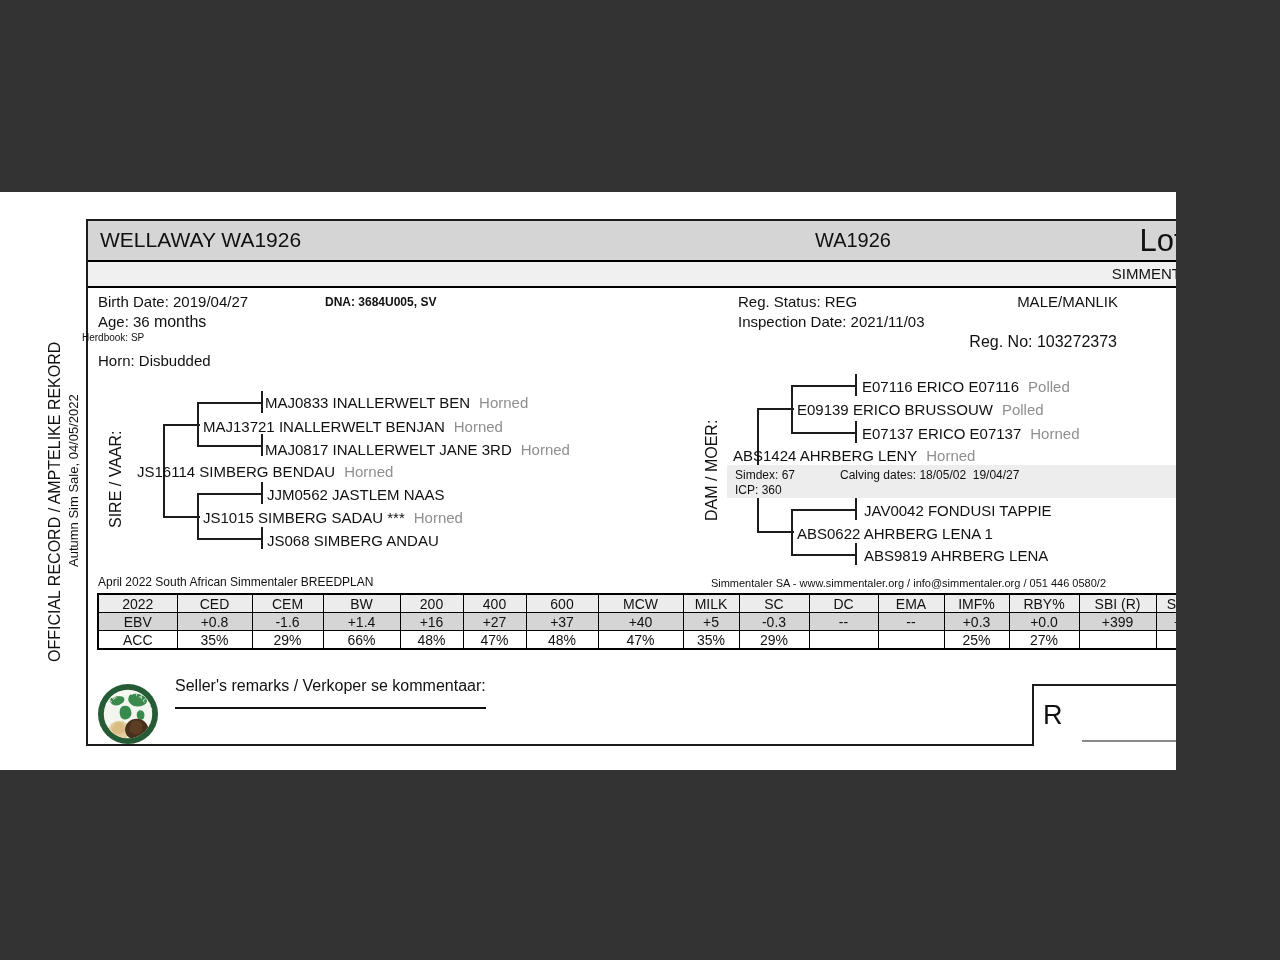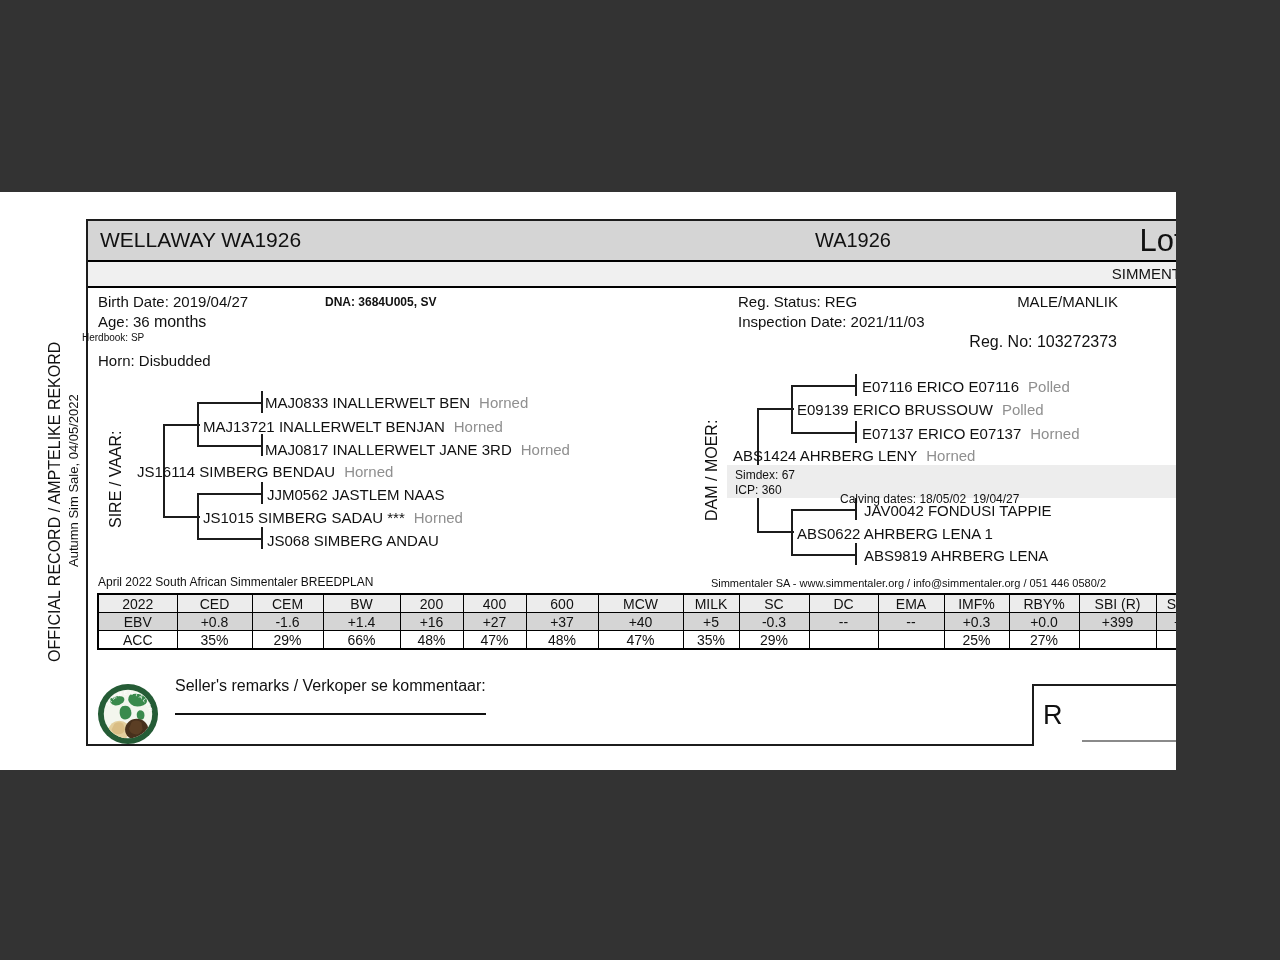--- a/index.html
+++ b/index.html
@@ -19,21 +19,21 @@
   .pedrow{position:absolute;font-size:15px;white-space:nowrap;color:#111;}
   .pedrow .horn{color:#8f8f8f;margin-left:9px;}
   .statbar{position:absolute;left:727px;top:465px;width:493px;height:33px;background:#ededed;}
   .statline{position:absolute;font-size:12px;color:#111;white-space:pre;}
   table#ebv-table{position:absolute;left:97px;top:593px;width:1126px;border-collapse:collapse;table-layout:fixed;border:2px solid #000;}
   #ebv-table th,#ebv-table td{border:1px solid #000;font-size:14px;font-weight:normal;text-align:center;height:17px;padding:0;overflow:hidden;color:#111;}
   #ebv-table thead th{background:#ececec;}
   tr.row-ebv td{background:#d5d5d5;}
   tr.row-acc td{background:#ffffff;}
   tr.row-breed td{background:#f2f2f2;}
-  .remarks{position:absolute;left:175px;top:677px;font-size:16px;color:#111;border-bottom:2px solid #111;padding-bottom:18px;white-space:nowrap;}
+  .remarks{position:absolute;left:175px;top:677px;font-size:16px;color:#111;border-bottom:2px solid #111;padding-bottom:12px;white-space:nowrap;}
   .rsym{position:absolute;left:1043px;top:700px;font-size:27px;color:#111;}
   .rline{position:absolute;left:1082px;top:740px;width:140px;height:2px;background:#8a8a8a;}
 </style>
 </head>
 <body>
 
 <div id="page">
   <div class="band-white"></div>
 
   <div class="ln" style="left:86px;top:219px;width:1147px;height:2px;"></div>
@@ -107,21 +107,21 @@
   <div class="pedrow" style="left:862px;top:378px;"><span>E07116 ERICO E07116</span><span class="horn">Polled</span></div>
   <div class="pedrow" style="left:797px;top:401px;"><span>E09139 ERICO BRUSSOUW</span><span class="horn">Polled</span></div>
   <div class="pedrow" style="left:862px;top:425px;"><span>E07137 ERICO E07137</span><span class="horn">Horned</span></div>
   <div class="pedrow" style="left:733px;top:447px;"><span>ABS1424 AHRBERG LENY</span><span class="horn">Horned</span></div>
   <div class="pedrow" style="left:864px;top:502px;"><span>JAV0042 FONDUSI TAPPIE</span><span class="horn"></span></div>
   <div class="pedrow" style="left:797px;top:525px;"><span>ABS0622 AHRBERG LENA 1</span><span class="horn"></span></div>
   <div class="pedrow" style="left:864px;top:547px;"><span>ABS9819 AHRBERG LENA</span><span class="horn"></span></div>
 
   <div class="statbar"></div>
   <div class="statline" style="left:735px;top:468px;">Simdex: 67</div>
-  <div class="statline" style="left:840px;top:468px;margin-top:24px;">Calving dates: 18/05/02  19/04/27</div>
+  <div class="statline" style="left:840px;top:468px;">Calving dates: 18/05/02  19/04/27</div>
   <div class="statline" style="left:735px;top:483px;">ICP: 360</div>
 
   <div class="abs" style="left:98px;top:575px;font-size:12px;">April 2022 South African Simmentaler BREEDPLAN</div>
   <div class="abs" style="right:70px;top:577px;font-size:11px;">Simmentaler SA - www.simmentaler.org / info@simmentaler.org / 051 446 0580/2</div>
 
   <table id="ebv-table">
     <colgroup>
       <col style="width:79px">
         <col style="width:75px">
         <col style="width:71px">

